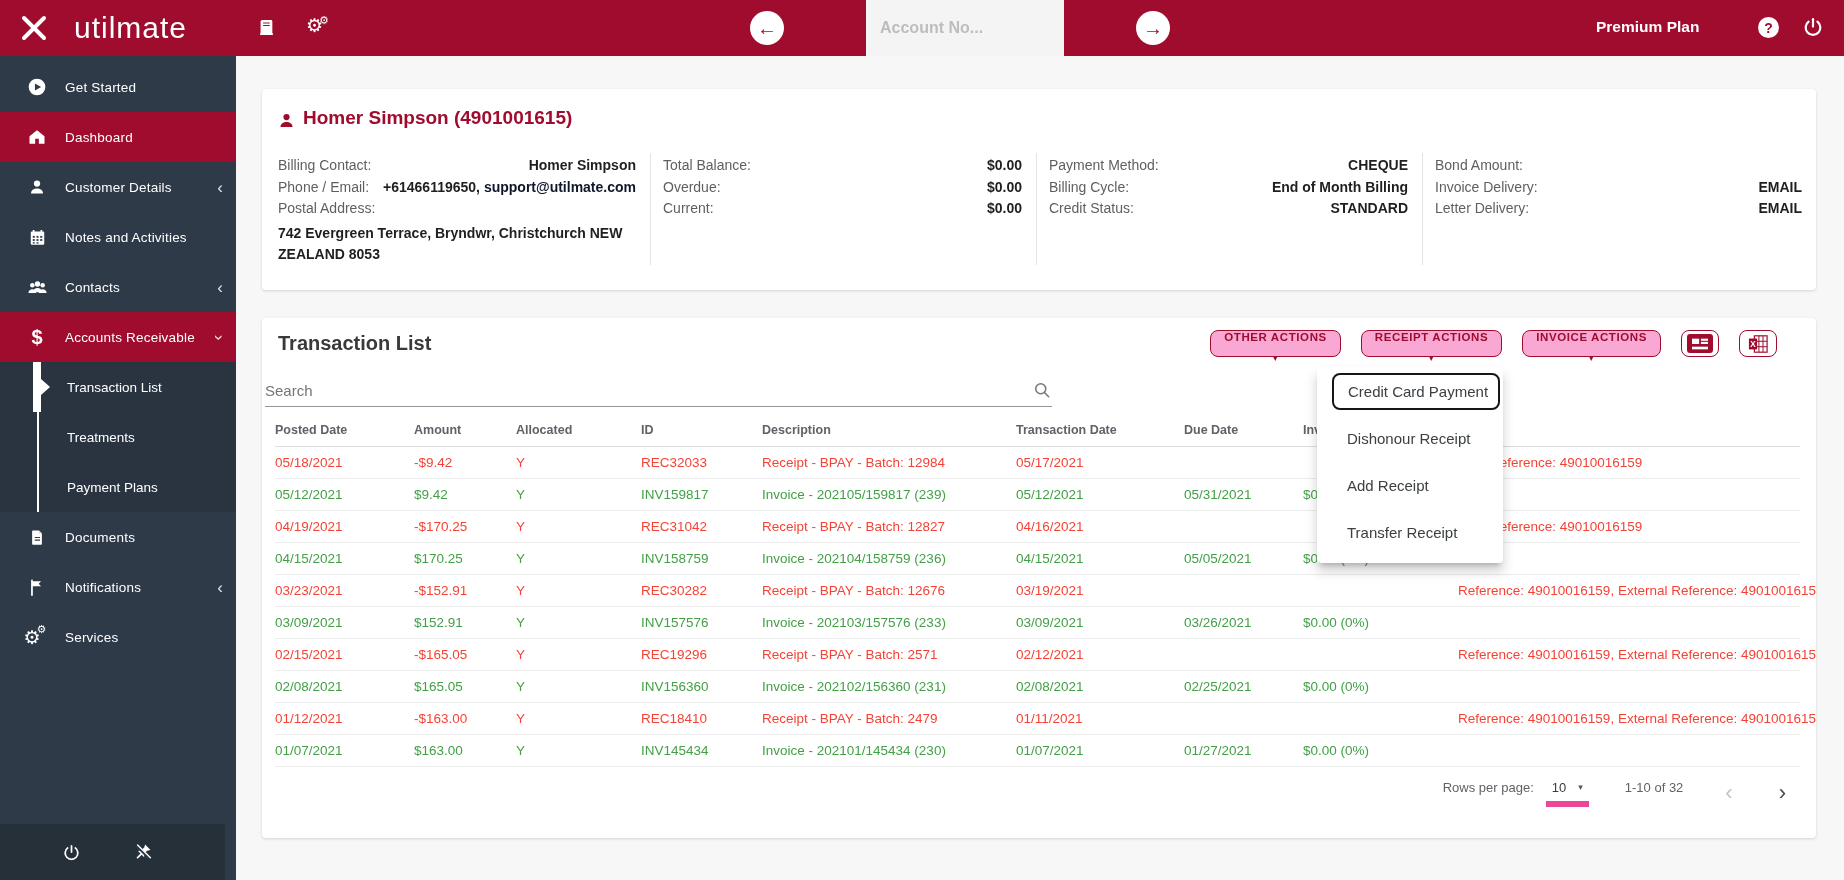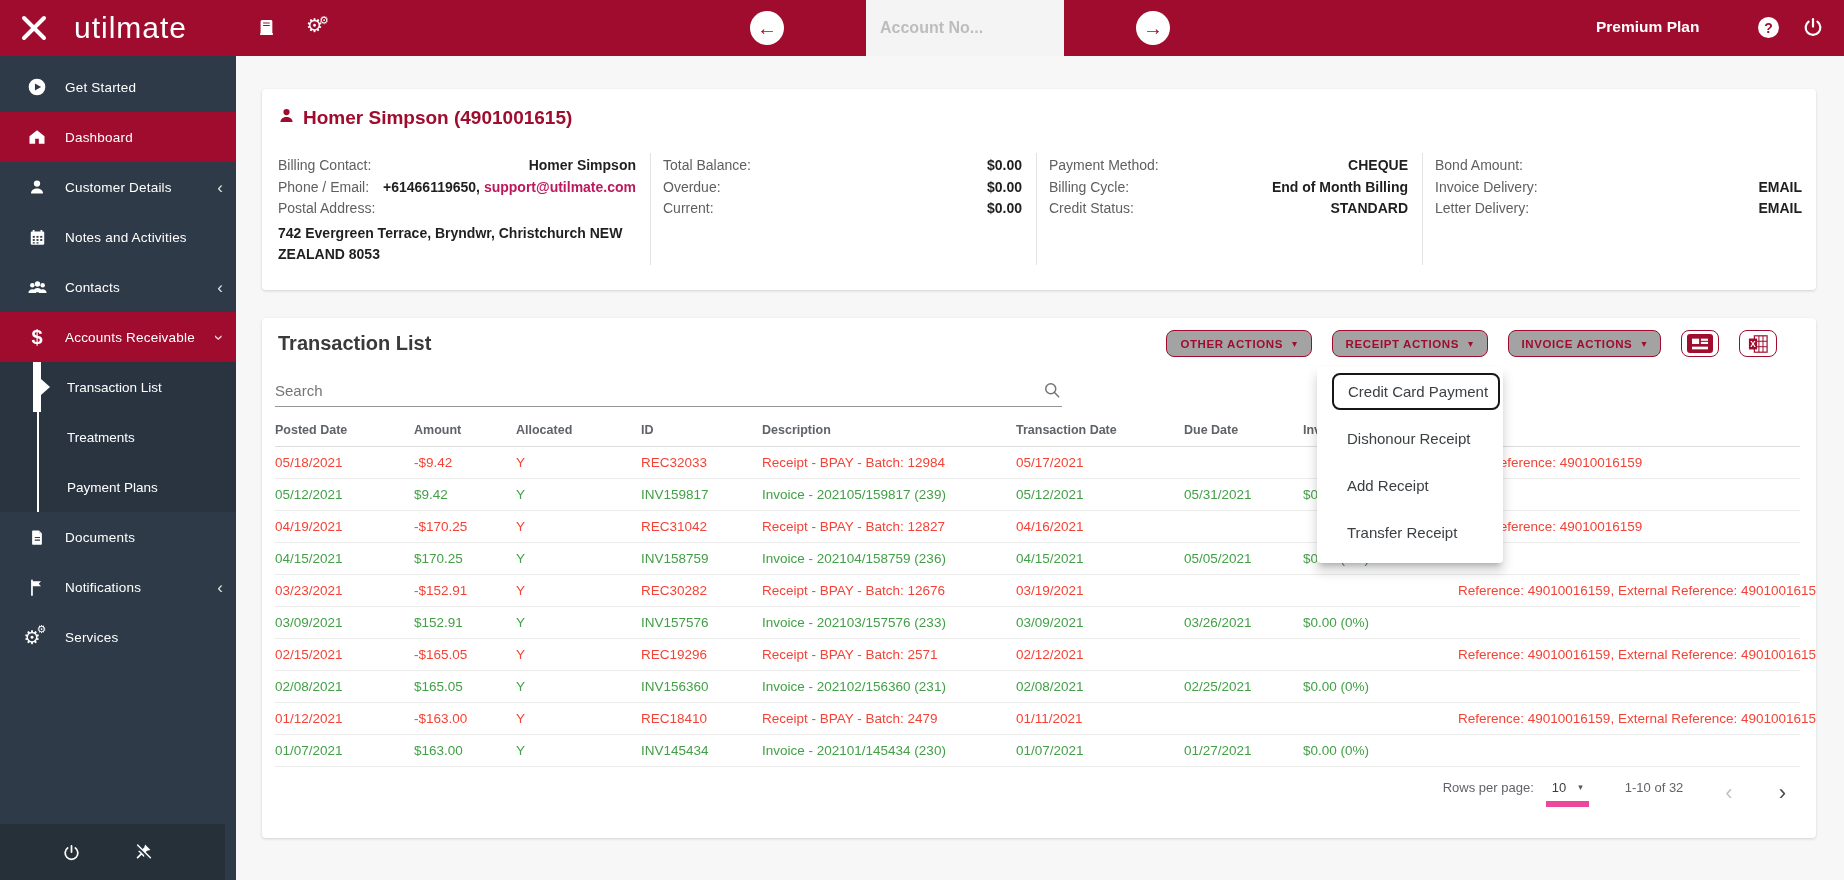--- a/index.html
+++ b/index.html
@@ -56,45 +56,45 @@
   .foot-icon { cursor:pointer; color:#fff; display:flex; }
   .foot-power { margin-left:62px; }
   .foot-pin { margin-left:52px; }
 
   
   .main { position:absolute; left:225px; top:56px; width:1619px; height:824px; background:#F7F7F7; }
   .card { position:absolute; background:#FFFFFF; border-radius:4px; box-shadow:0 1px 3px rgba(0,0,0,.15); }
 
   
   .customer-card { left:37px; top:33px; width:1554px; height:201px; padding:18px 0 0 16px; }
-  .cust-title { display:flex; align-items:flex-start; color:#9F0C2E; font-size:19px; font-weight:700; }
+  .cust-title { display:flex; align-items:flex-end; color:#9F0C2E; font-size:19px; font-weight:700; }
   .cust-title svg { margin-right:8px; }
   .info-grid { margin-top:24px; display:grid; grid-template-columns:372px 386px 386px 1fr; }
   .info-col { padding:2px 14px 0 12px; }
   .info-col.first { padding-left:0; }
   .info-col + .info-col { border-left:1px solid #E3E3E3; }
   .kv { display:flex; justify-content:space-between; line-height:21.5px; font-size:14px; }
   .kv .k { color:#5F5F5F; }
   .kv .v { color:#1F1F1F; font-weight:700; text-align:right; }
   .addr { margin-top:3px; max-width:360px; font-size:14px; font-weight:700; color:#1F1F1F; line-height:21px; }
-  .link { color:#be185d; }
+  .link { color:#0f172a; }
 
   
   .tx-card { left:37px; top:262px; width:1554px; height:520px; }
   .tx-title { position:absolute; left:16px; top:14px; font-size:20px; color:#3A3A3A; }
   .tx-actions { position:absolute; top:12px; right:39px; display:flex; align-items:center; gap:20px; }
-  .act-btn { height:27px; padding:0 13px; border:1.4px solid #9F0C2E; border-radius:8px; background:#a3a3a3;
+  .act-btn { height:27px; padding:0 13px; border:1.4px solid #9F0C2E; border-radius:8px; background:#f9a8d4;
     color:#9F0C2E; font-size:11.5px; font-weight:700; letter-spacing:.6px; display:flex; align-items:center;
-    gap:9px; cursor:pointer; font-family:inherit; }
+    gap:9px; cursor:pointer; font-family:inherit;flex-direction:column; }
   .act-btn .caret { font-size:10px; }
   .icon-btn { width:38px; height:27px; border:1.4px solid #9F0C2E; border-radius:8px; background:#fff;
     display:flex; align-items:center; justify-content:center; cursor:pointer; }
   .view-glyph { width:26px; height:19px; background:#9F0C2E; border-radius:3px; display:flex;
     align-items:center; justify-content:center; }
-  .tx-search { position:absolute; left:13px; top:56px; width:787px; border-bottom:1px solid #969696;
+  .tx-search { position:absolute; left:3px; top:56px; width:787px; border-bottom:1px solid #969696;
     display:flex; align-items:center; }
   .tx-search input { flex:1; border:none; outline:none; background:transparent; height:32px;
     font-size:15px; color:#333; font-family:inherit; }
   .tx-search input::placeholder { color:#757575; }
 
   .tx-table-header, .tx-row { display:grid;
     grid-template-columns:131px 94px 117px 113px 246px 160px 111px 147px 1fr; align-items:center;gap:8px; }
   .tx-table-header { position:absolute; left:13px; top:96px; width:1525px; height:33px;
     border-bottom:1px solid #DDDDDD; color:#5F6368; font-size:12.5px; font-weight:700; }
   .tx-body { position:absolute; left:13px; top:129px; width:1525px; }

